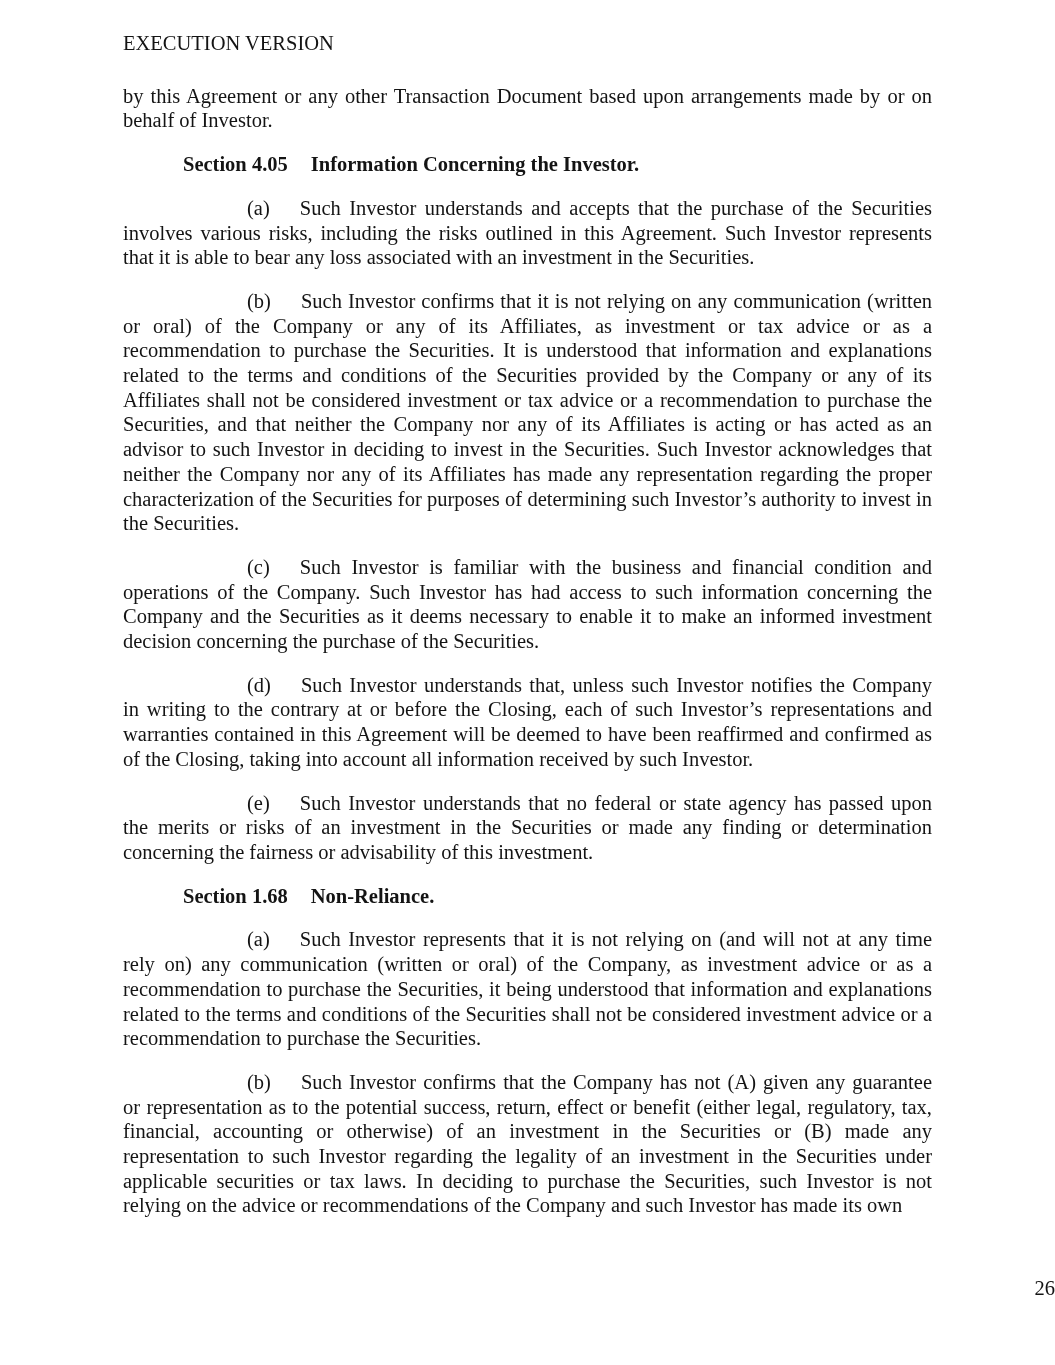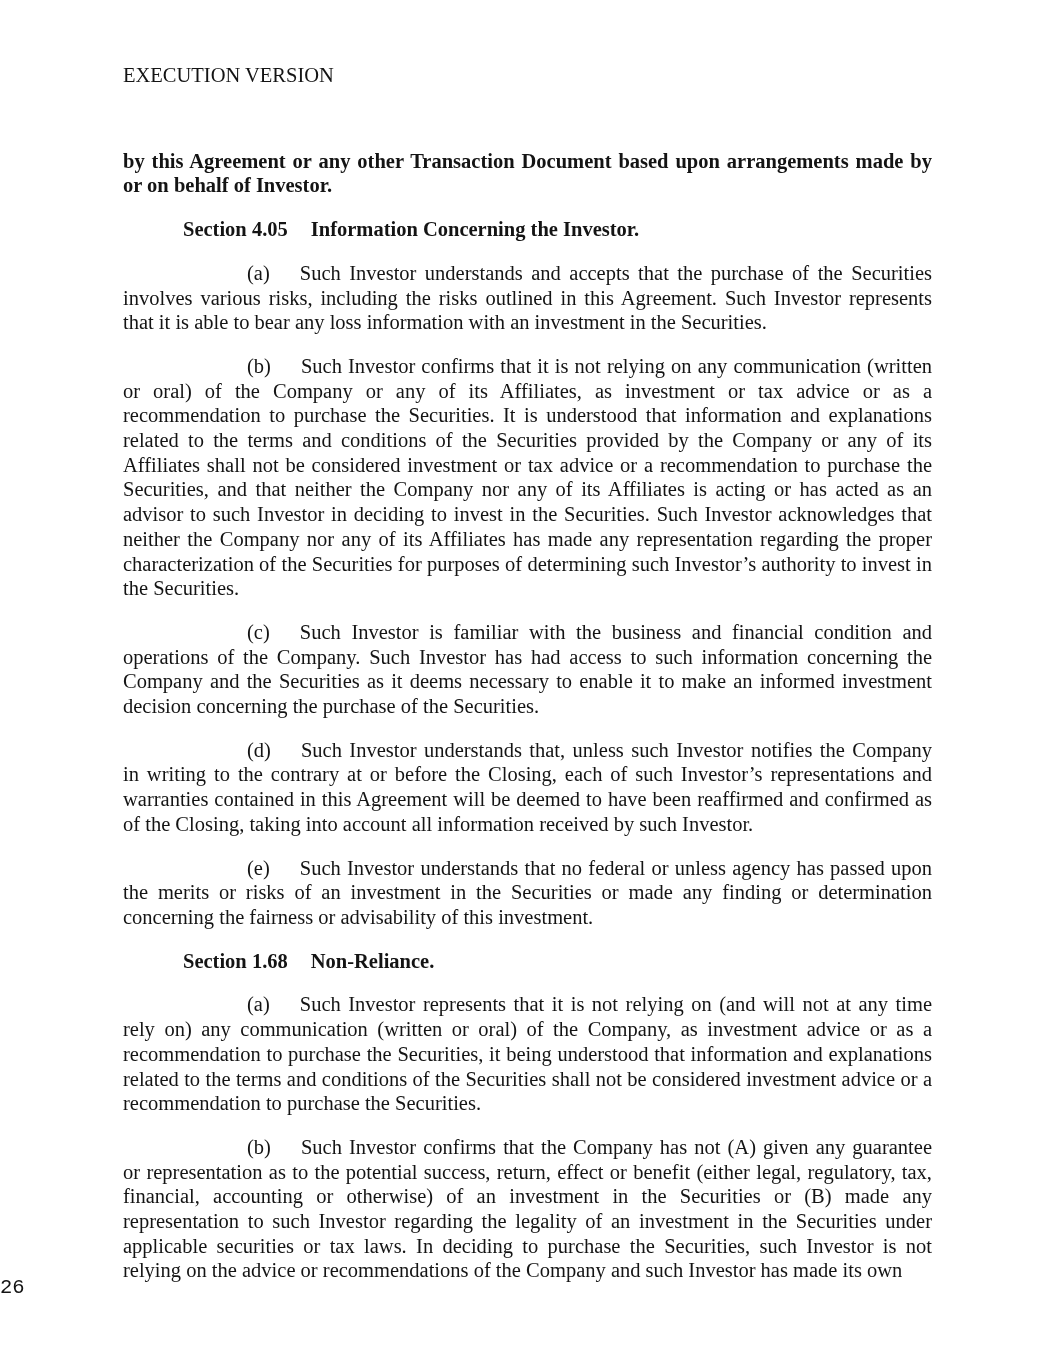--- a/index.html
+++ b/index.html
@@ -6,78 +6,76 @@
     margin: 0;
     padding: 0;
     background: #ffffff;
   }
   .page {
     position: relative;
     width: 1055px;
     height: 1365px;
     background: #ffffff;
     box-sizing: border-box;
-    padding: 63px 123px 0 123px;
+    padding: 31px 123px 0 123px;
     font-family: "Liberation Serif", serif;
     font-size: 20.5px;
     line-height: 24.7px;
     color: #141414;
     overflow: hidden;
   }
   .doc-header {
     margin: 0;
     text-align: left;
   }
   p.para {
     margin: 19px 0 0 0;
     text-align: justify;
     text-indent: 124px;
   }
   p.intro-para {
-    margin-top: 61px;
+    margin-top: 28px;
     text-indent: 0;
-    font-weight: bold;
   }
   p.section-heading {
     margin: 19px 0 0 0;
     font-weight: bold;
     text-indent: 60px;
     text-align: left;
   }
   .h-num { padding-right: 23px; }
   .plabel { padding-right: 30px; }
   .page-number {
     position: absolute;
     top: 1276px;
     left: 0;
     width: 100%;
-    text-align: left;
-    font-family: Liberation Mono, monospace;
+    text-align: right;
   }
 </style>
 </head>
 <body>
 
 <div class="page">
 
   <p class="doc-header">EXECUTION VERSION</p>
 
   <p class="para intro-para">by this Agreement or any other Transaction Document based upon arrangements made by or on behalf of Investor.</p>
 
   <p class="section-heading"><span class="h-num">Section 4.05</span><span>Information Concerning the Investor.</span></p>
 
-  <p class="para"><span class="plabel">(a)</span><span>Such Investor understands and accepts that the purchase of the Securities involves various risks, including the risks outlined in this Agreement. Such Investor represents that it is able to bear any loss information with an investment in the Securities.</span></p>
+  <p class="para"><span class="plabel">(a)</span><span>Such Investor understands and accepts that the purchase of the Securities involves various risks, including the risks outlined in this Agreement. Such Investor represents that it is able to bear any loss associated with an investment in the Securities.</span></p>
 
   <p class="para"><span class="plabel">(b)</span><span>Such Investor confirms that it is not relying on any communication (written or oral) of the Company or any of its Affiliates, as investment or tax advice or as a recommendation to purchase the Securities. It is understood that information and explanations related to the terms and conditions of the Securities provided by the Company or any of its Affiliates shall not be considered investment or tax advice or a recommendation to purchase the Securities, and that neither the Company nor any of its Affiliates is acting or has acted as an advisor to such Investor in deciding to invest in the Securities. Such Investor acknowledges that neither the Company nor any of its Affiliates has made any representation regarding the proper characterization of the Securities for purposes of determining such Investor’s authority to invest in the Securities.</span></p>
 
   <p class="para"><span class="plabel">(c)</span><span>Such Investor is familiar with the business and financial condition and operations of the Company. Such Investor has had access to such information concerning the Company and the Securities as it deems necessary to enable it to make an informed investment decision concerning the purchase of the Securities.</span></p>
 
   <p class="para"><span class="plabel">(d)</span><span>Such Investor understands that, unless such Investor notifies the Company in writing to the contrary at or before the Closing, each of such Investor’s representations and warranties contained in this Agreement will be deemed to have been reaffirmed and confirmed as of the Closing, taking into account all information received by such Investor.</span></p>
 
-  <p class="para"><span class="plabel">(e)</span><span>Such Investor understands that no federal or unless agency has passed upon the merits or risks of an investment in the Securities or made any finding or determination concerning the fairness or advisability of this investment.</span></p>
+  <p class="para"><span class="plabel">(e)</span><span>Such Investor understands that no federal or state agency has passed upon the merits or risks of an investment in the Securities or made any finding or determination concerning the fairness or advisability of this investment.</span></p>
 
   <p class="section-heading"><span class="h-num">Section 1.68</span><span>Non-Reliance.</span></p>
 
   <p class="para"><span class="plabel">(a)</span><span>Such Investor represents that it is not relying on (and will not at any time rely on) any communication (written or oral) of the Company, as investment advice or as a recommendation to purchase the Securities, it being understood that information and explanations related to the terms and conditions of the Securities shall not be considered investment advice or a recommendation to purchase the Securities.</span></p>
 
   <p class="para"><span class="plabel">(b)</span><span>Such Investor confirms that the Company has not (A) given any guarantee or representation as to the potential success, return, effect or benefit (either legal, regulatory, tax, financial, accounting or otherwise) of an investment in the Securities or (B) made any representation to such Investor regarding the legality of an investment in the Securities under applicable securities or tax laws. In deciding to purchase the Securities, such Investor is not relying on the advice or recommendations of the Company and such Investor has made its own</span></p>
 
   <div class="page-number">26</div>
 
 </div>

